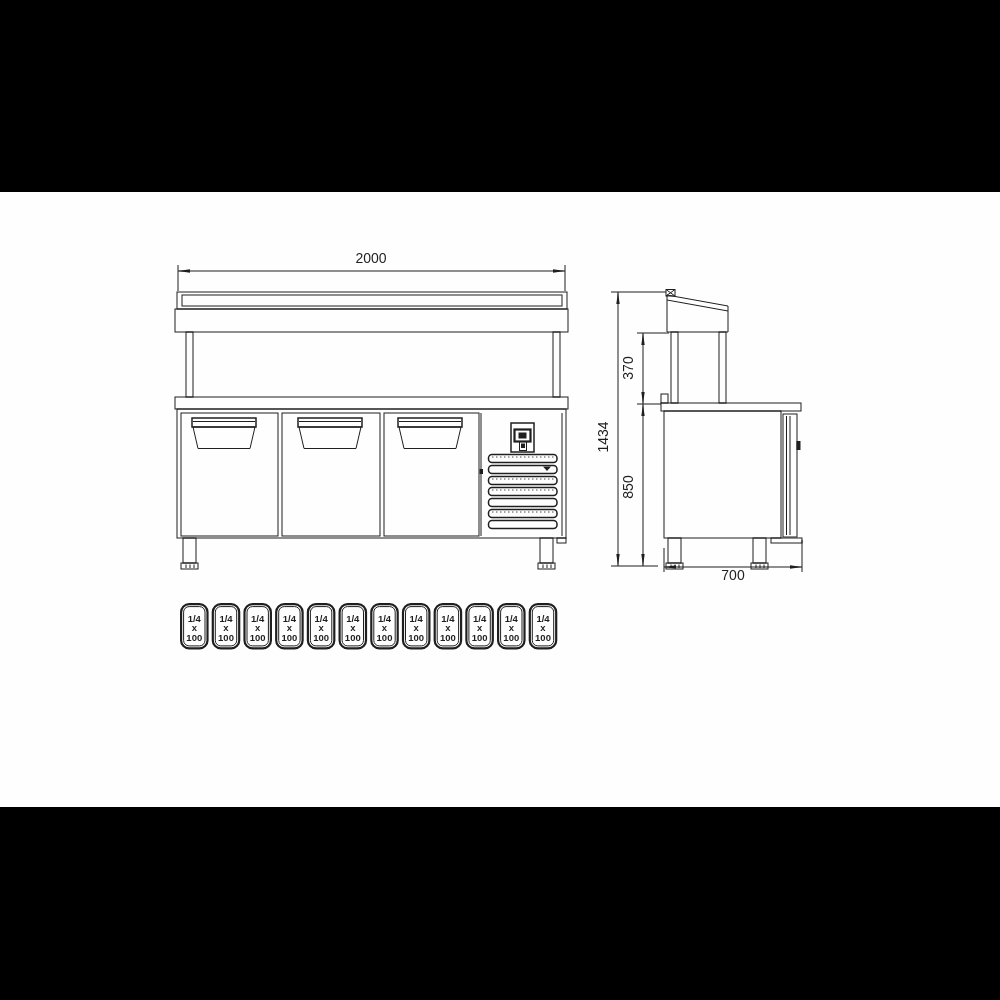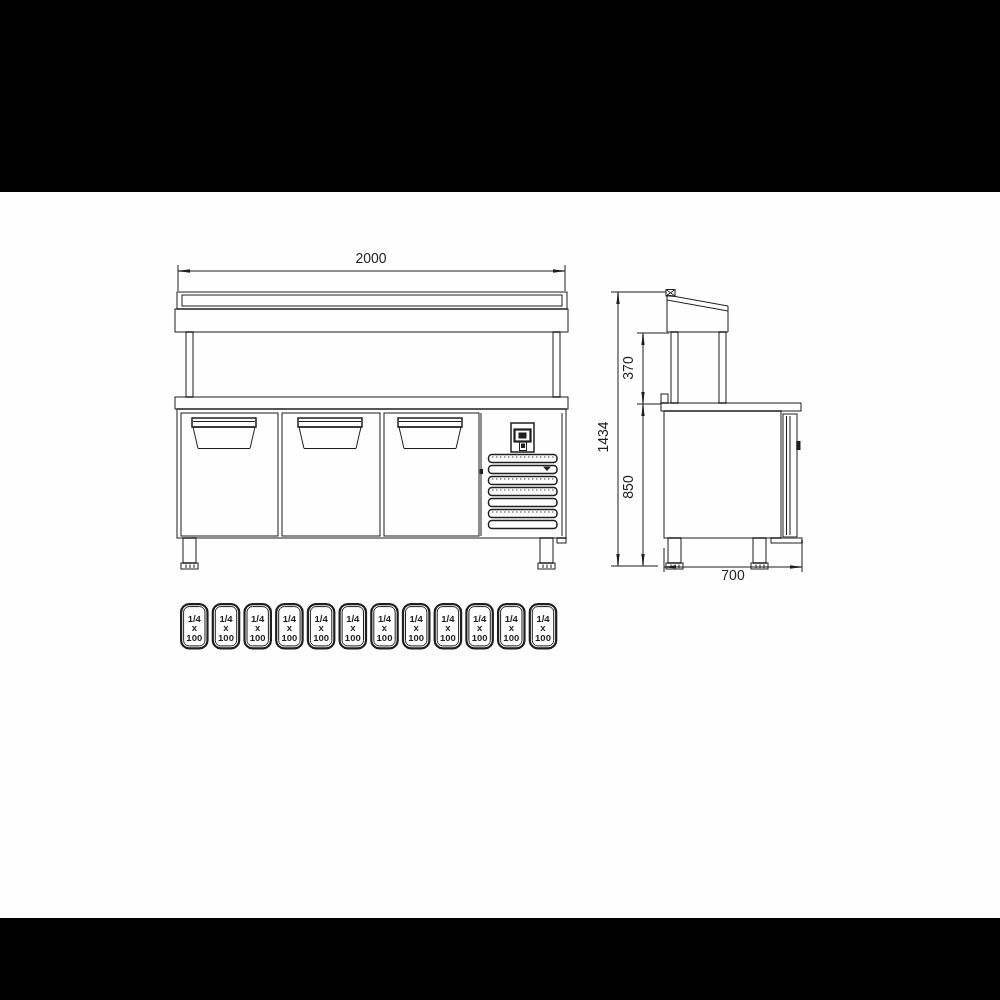--- a/index.html
+++ b/index.html
@@ -1,17 +1,17 @@
 <!DOCTYPE html>
 <html><head>
 <meta charset="utf-8">
 <style>
   html,body{margin:0;padding:0;background:#000;}
   #stage{position:relative;width:1000px;height:1000px;background:#000;overflow:hidden;}
-  #paper{position:absolute;left:0;top:192px;width:1000px;height:726px;background:#fefefe;}
+  #paper{position:absolute;left:0;top:192px;width:1000px;height:615px;background:#fefefe;}
   svg{position:absolute;left:0;top:0;}
   .ln{stroke:#1f1f1f;fill:none;stroke-width:1;}
   .ln15{stroke:#1f1f1f;fill:none;stroke-width:1.5;}
   .ln2{stroke:#1f1f1f;fill:none;stroke-width:2.2;}
   .fillk{fill:#1f1f1f;stroke:none;}
   .dot{stroke:#1f1f1f;fill:none;stroke-width:0.8;stroke-dasharray:1.5 2.5;}
   text{fill:#1f1f1f;font-family:"Liberation Sans",sans-serif;}
   .dim{font-size:14px;}
   .pan-label{font-size:9.5px;font-weight:700;text-anchor:middle;}
 </style>

